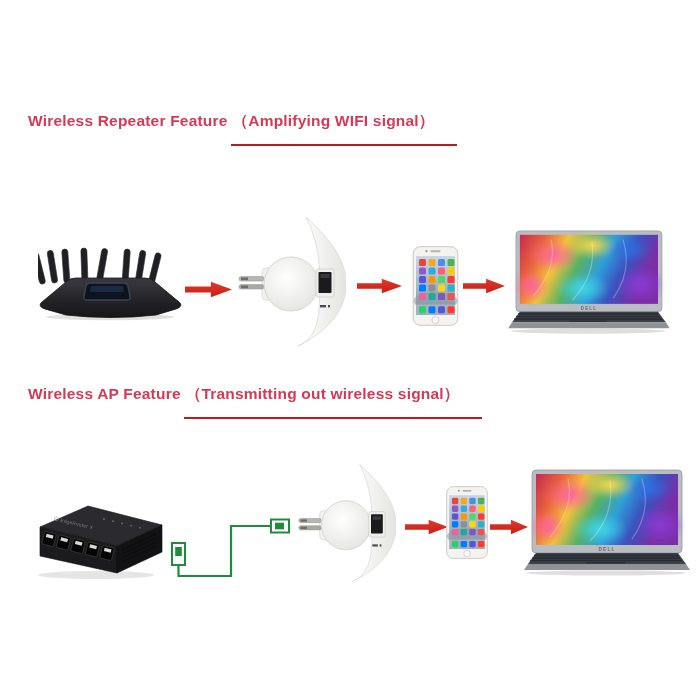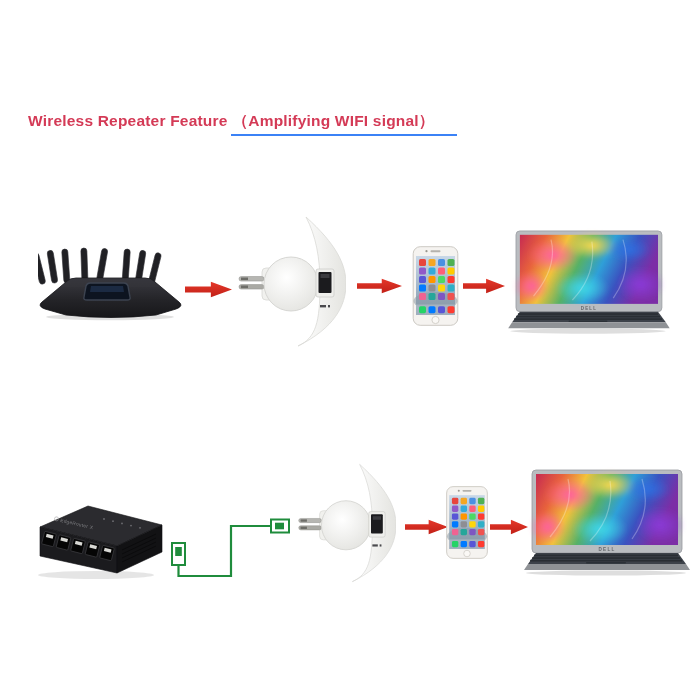--- a/index.html
+++ b/index.html
@@ -10,22 +10,22 @@
   .abs{position:absolute;}
   .sec-title{
     position:absolute;
     color:#d43a56;
     font-size:15.5px;
     font-weight:bold;
     letter-spacing:.2px;
     white-space:nowrap;
   }
   .sec-title .hl{
-    border-bottom:2px solid #3b82f6;
-    padding:0 22px 5px 2px;
+    border-bottom:2px solid #b91c1c;
+    padding:0 22px 15px 2px;
     margin-left:3px;
   }
   .arrow{
     position:absolute;
     background:linear-gradient(180deg,#e6392b 0%,#c01f16 100%);
     clip-path:polygon(0 33%,55% 33%,55% 5%,100% 50%,55% 95%,55% 67%,0 67%);
   }
   svg{display:block;}
 </style>
 </head>
@@ -212,20 +212,23 @@
         <polygon points="16,86 158,86 166,97 8,97" fill="#3d424a"></polygon>
         <rect x="14" y="87.6" width="144" height="1.7" fill="#262a30" opacity="0.85"></rect>
         <rect x="12" y="90.2" width="148" height="1.7" fill="#262a30" opacity="0.85"></rect>
         <rect x="10" y="92.8" width="152" height="1.7" fill="#262a30" opacity="0.85"></rect>
         <rect x="66" y="95" width="40" height="1.6" rx="0.8" fill="#2b3037"></rect>
       </g>
       <polygon points="8,97 166,97 170,103 4,103" fill="#8f9296"></polygon>
     </svg>
   </div>
 
+  <div class="sec-title" style="left:28px;top:384px;">
+    <span>Wireless AP Feature</span><span class="hl">（Transmitting out wireless signal）</span>
+  </div>
 
   <div class="abs" style="left:34px;top:488px;">
     <svg width="134" height="92" viewBox="0 0 134 92">
       <ellipse cx="62" cy="87" rx="58" ry="4" fill="#000" opacity="0.10"></ellipse>
       <polygon points="6,39 54,18 128,37 83,58" fill="#2b2b2f" stroke="#151517" stroke-width="0.6"></polygon>
       <polygon points="6,39 83,58 83,85 6,68" fill="#1b1b1e" stroke="#0e0e10" stroke-width="0.6"></polygon>
       <polygon points="83,58 128,37 128,64 83,85" fill="#121214" stroke="#0e0e10" stroke-width="0.6"></polygon>
       <g transform="rotate(13 30 34)" opacity="0.75">
         <circle cx="22" cy="32.6" r="2" fill="none" stroke="#9a9b9e" stroke-width="0.7"></circle>
         <text x="26" y="34.6" font-size="4.8" fill="#9a9b9e" letter-spacing="0.3">EdgeRouter X</text>

